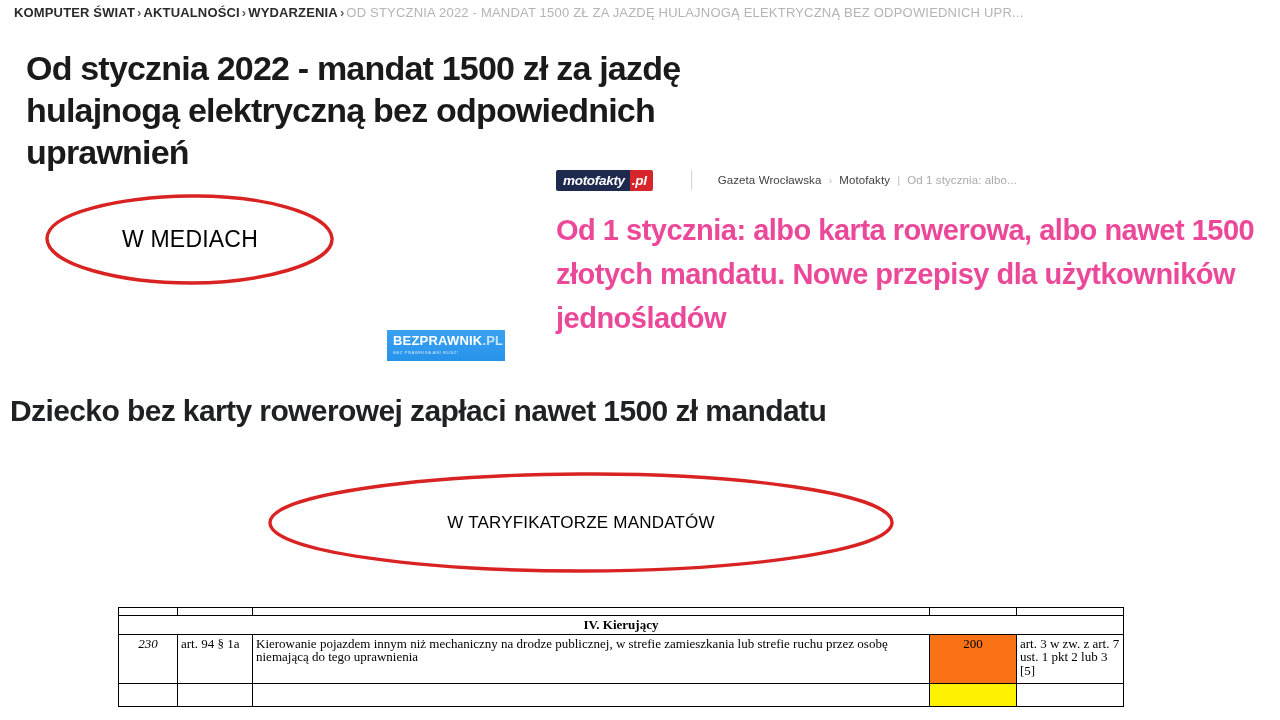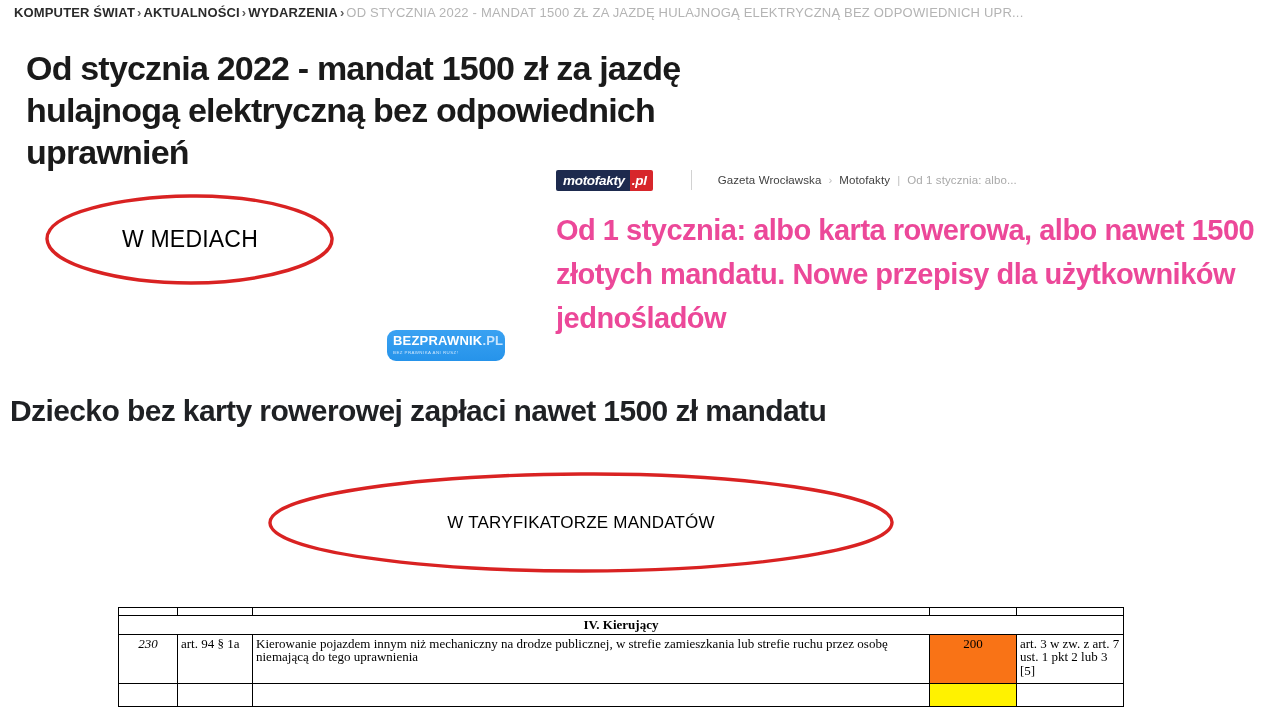--- a/index.html
+++ b/index.html
@@ -149,21 +149,20 @@
   .bezp-logo {
     position: absolute;
     left: 387px;
     top: 330px;
     width: 118px;
     height: 31px;
     background: #2f9bef;
     background: linear-gradient(180deg,#3aa2f2 0%, #2693ea 100%);
     box-sizing: border-box;
     padding: 4px 0 8px 6px;
-    border-radius: 9px;
   }
   .bezp-logo .bz-main {
     font-size: 13px;
     font-weight: bold;
     letter-spacing: 0.2px;
     line-height: 13px;
     color: #ffffff;
     white-space: nowrap;
   }
   .bezp-logo .bz-main .bz-pl {

